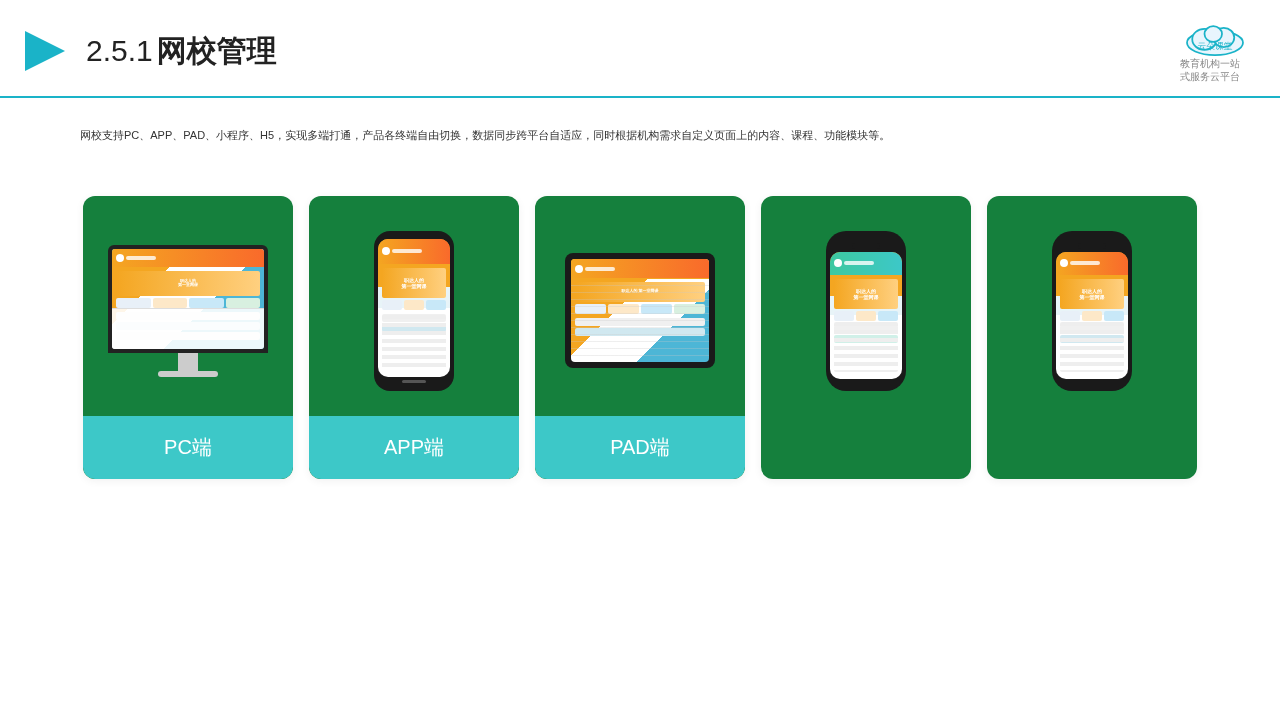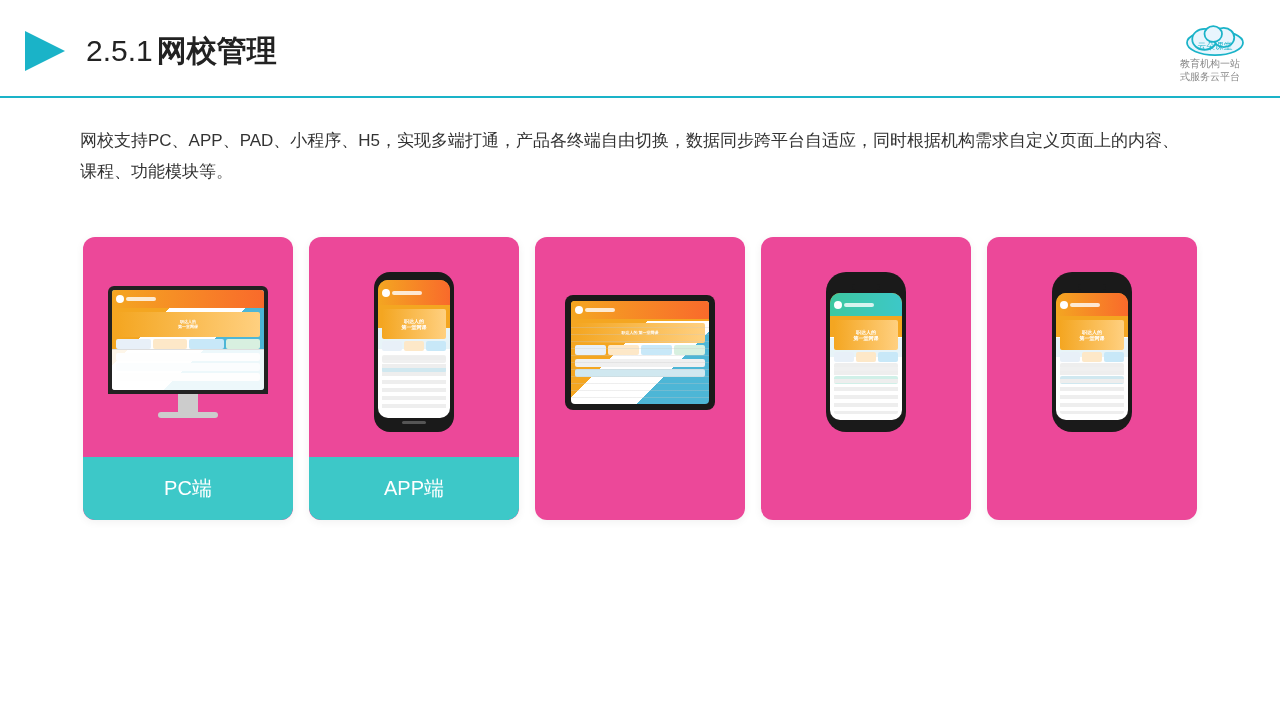--- a/index.html
+++ b/index.html
@@ -49,36 +49,36 @@
     .brand-name {
       font-size: 11px;
       color: #666;
       text-align: center;
       line-height: 1.3;
     }
 
     
     .description {
       padding: 28px 84px 10px 80px;
-      font-size: 17px;
+      font-size: 11px;
       color: #333;
       line-height: 1.8;
     }
 
     
     .cards-container {
       display: flex;
       justify-content: center;
       gap: 16px;
       padding: 30px 50px 20px 50px;
       margin-top: 10px;
     }
 
     .card {
-      background: #ec4899;
+      background: #15803d;
       border-radius: 12px;
       width: 210px;
       display: flex;
       flex-direction: column;
       align-items: center;
       overflow: hidden;
       box-shadow: 0 2px 8px rgba(0,0,0,0.06);
     }
 
     .card-image-area {
@@ -460,20 +460,21 @@
                 <div class="sc-rows">
                   <div class="sc-row"></div>
                   <div class="sc-row colored"></div>
                 </div>
               </div>
             </div>
           </div>
         </div>
       </div>
     </div>
+    <div class="card-label">PAD端</div>
   </div>
 
   <div class="card">
     <div class="card-image-area">
       <div class="phone-device">
         <div class="phone-outer modern">
           <div class="phone-notch"></div>
           <div class="phone-screen miniapp-screen">
             <div class="screen-content miniapp-screen">
               <div class="sc-header" style="background: linear-gradient(90deg,#3dc8a0,#3dc8c8);">

